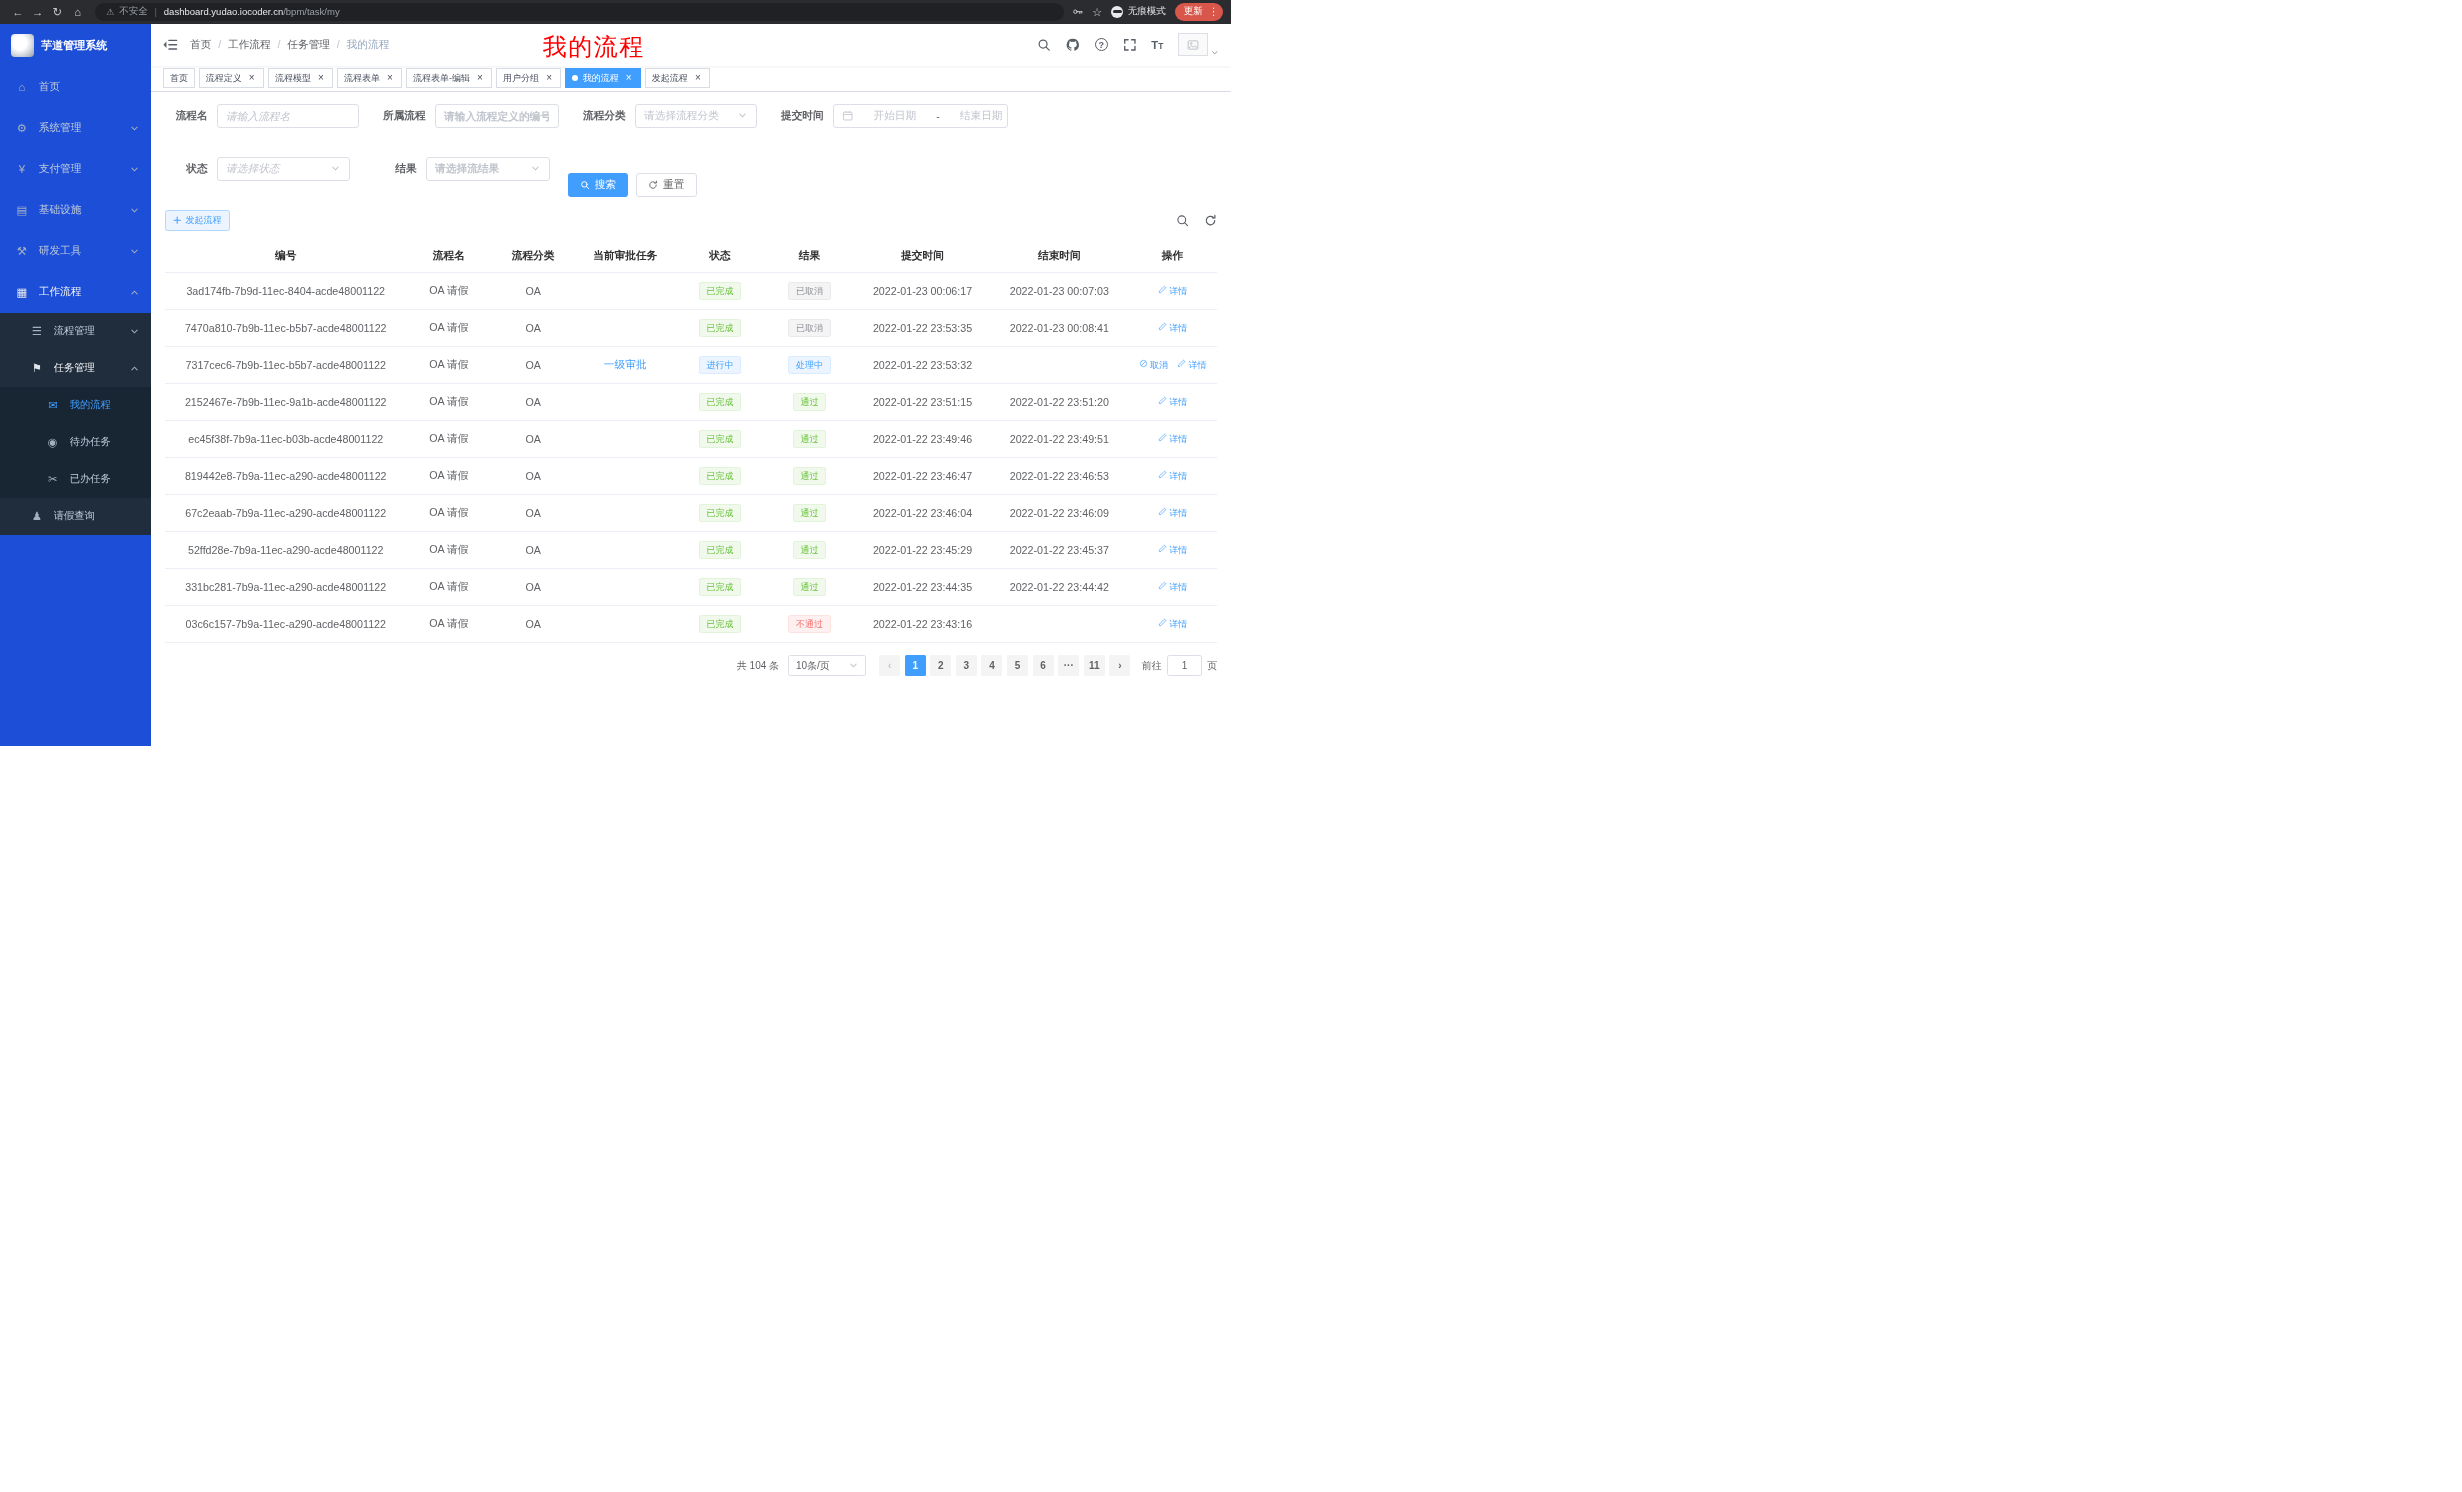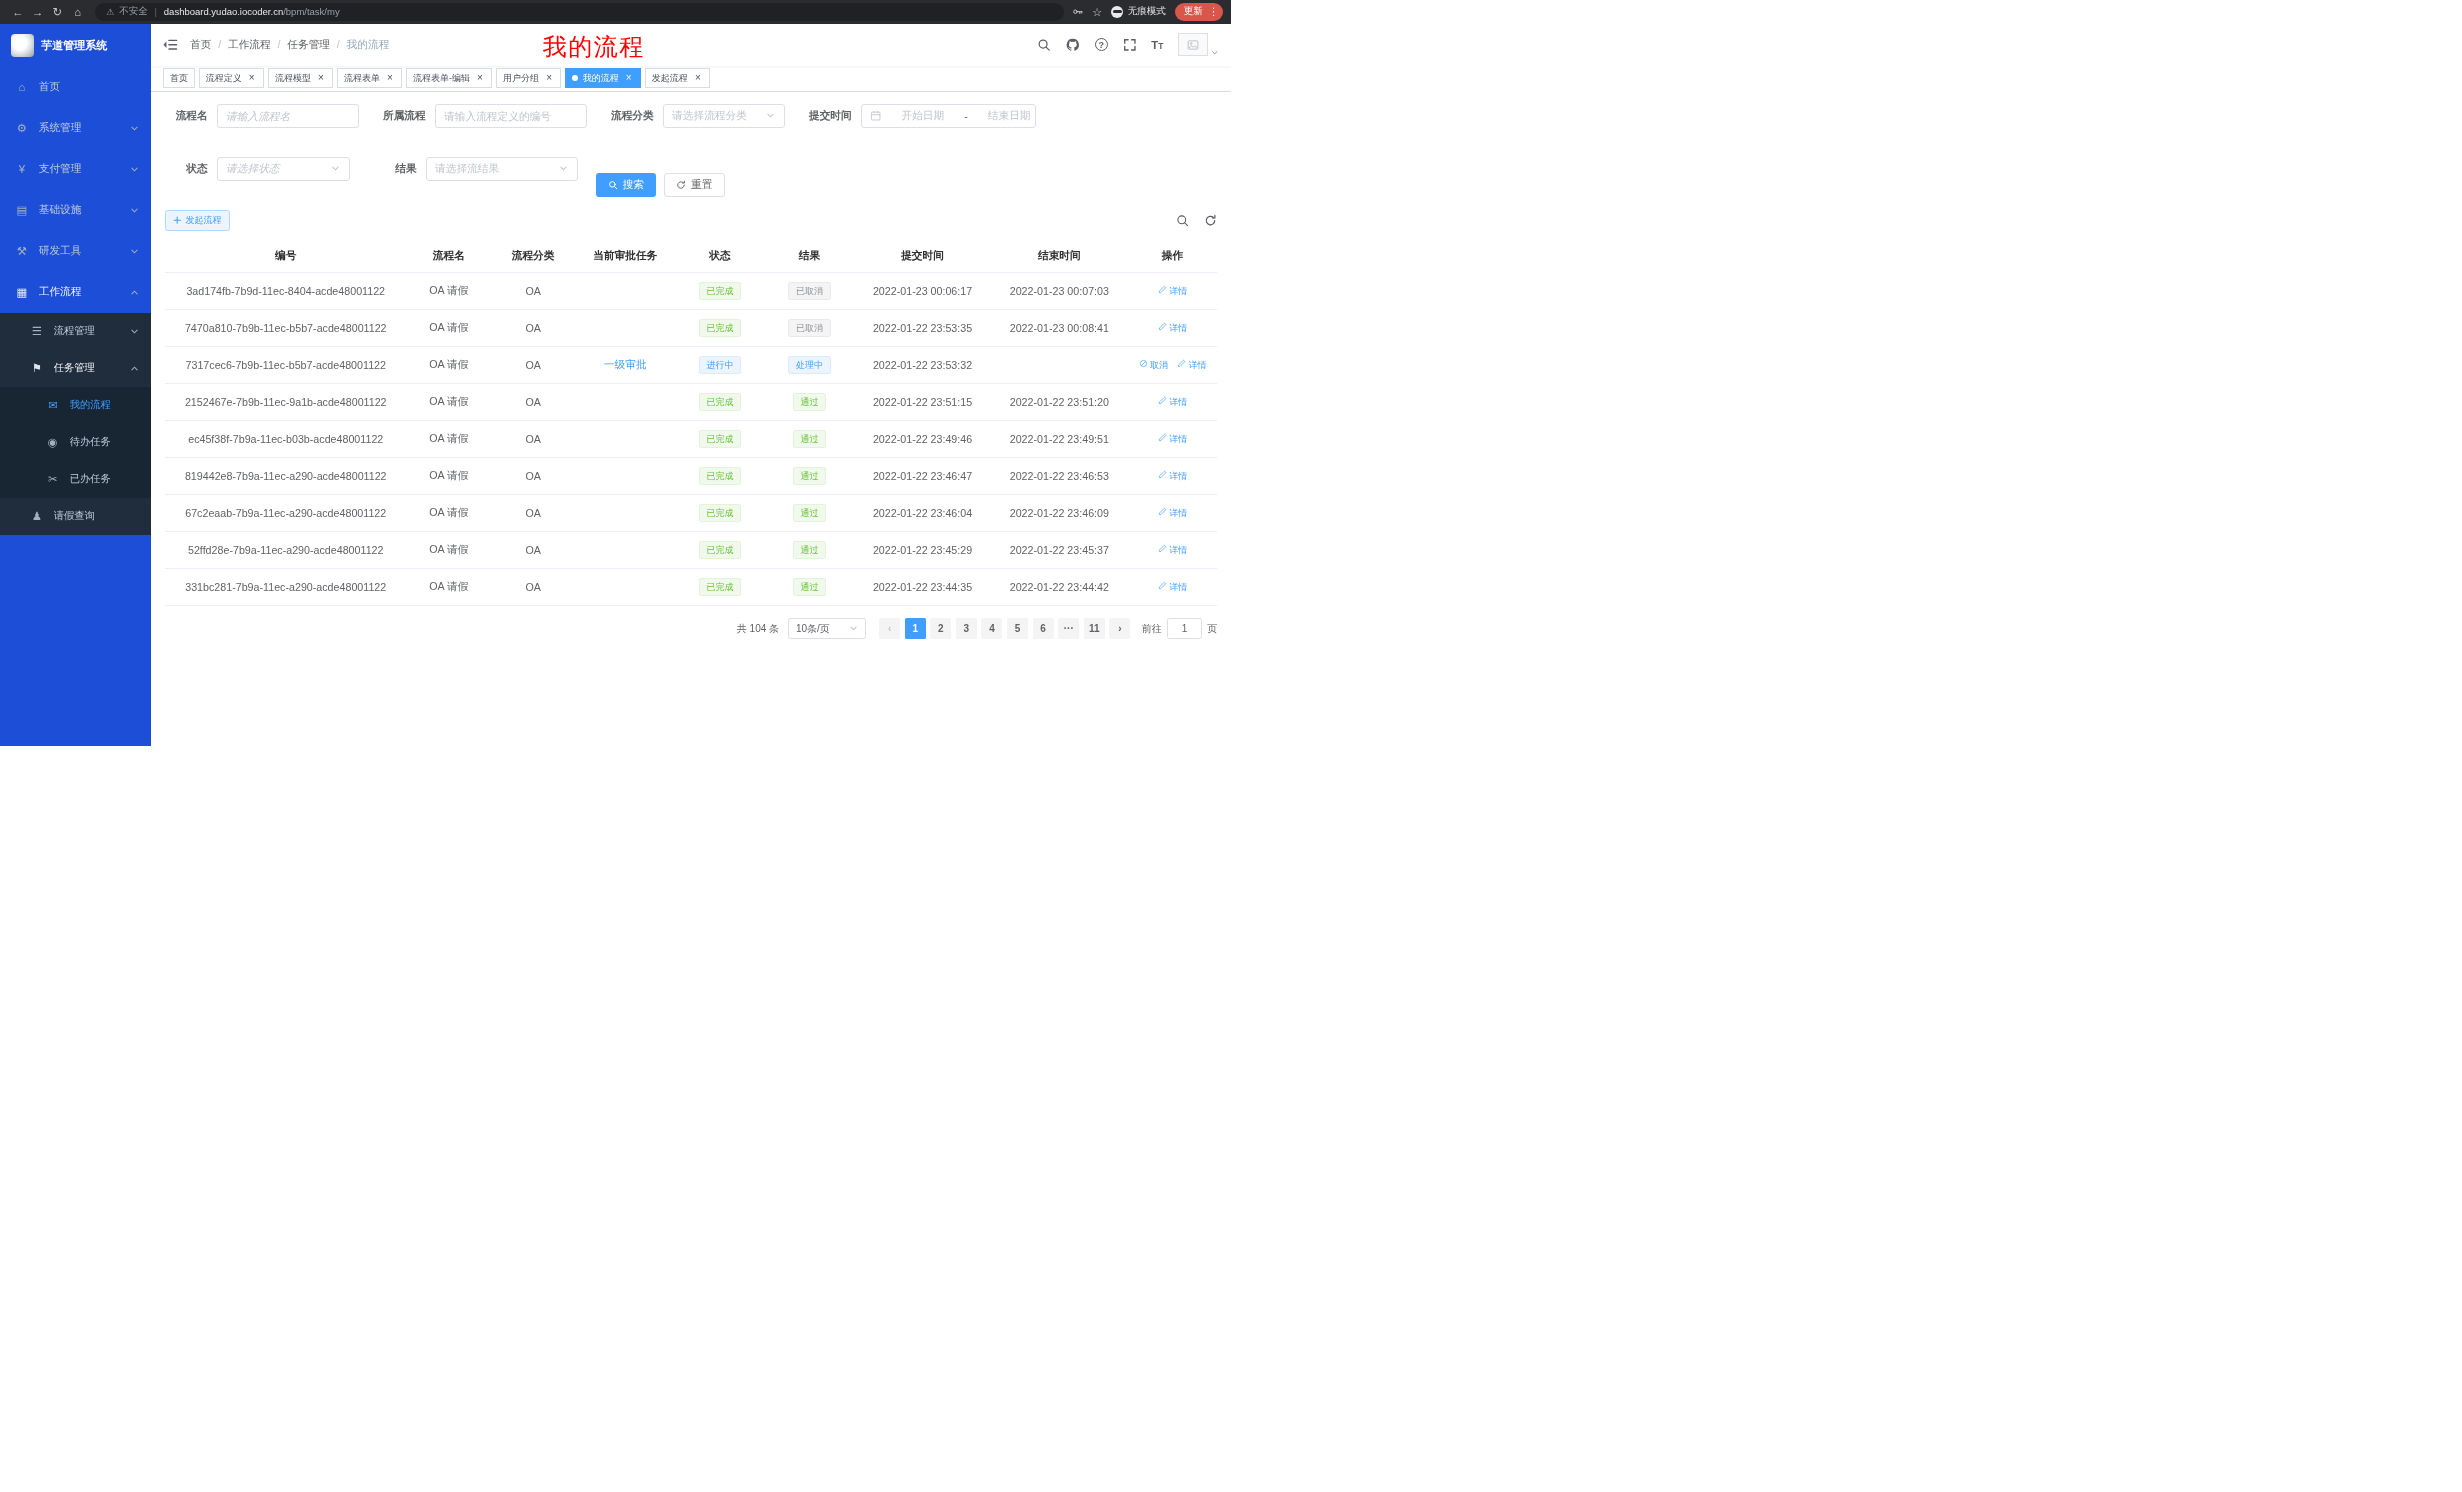--- a/index.html
+++ b/index.html
@@ -78,21 +78,21 @@
   .content{flex:1;padding:12px 13.7px 0;overflow:hidden;}
   .filter-row{display:flex;align-items:center;margin-bottom:13px;}
   .f-label{font-weight:700;color:#606266;margin-right:9px;white-space:nowrap;}
   .w56{width:43px;text-align:right;}
   .w64{width:49px;text-align:right;margin-left:18px;}
   .ctrl{height:24px;border:0.8px solid #dcdfe6;border-radius:3px;background:#fff;display:flex;align-items:center;padding:0 8.4px;font-size:10.7px;color:#606266;}
   input.ctrl{outline:none;}
   input.ctrl::placeholder{color:#c0c4cc;}
   .sel{justify-content:space-between;cursor:pointer;gap:6px;}
   .placeholder{color:#c0c4cc;white-space:nowrap;}
-  .w165{width:142px;font-style:italic;} .w200{width:152px;} .w160{width:122px;} .w230{width:175px;} .w175{width:133px;font-style:italic;}
+  .w165{width:142px;font-style:italic;} .w200{width:124px;font-weight:bold;} .w160{width:122px;} .w230{width:175px;} .w175{width:133px;font-style:italic;}
   .daterange{gap:20px;cursor:pointer;}
   .daterange .dr-part{flex:1;text-align:center;color:#c0c4cc;white-space:nowrap;}
   .dr-sep{color:#606266;}
   .cal-icon{color:#c0c4cc;flex-shrink:0;}
   .cal-icon svg{width:11.4px;height:11.4px;}
   .chev{color:#c0c4cc;flex-shrink:0;}
   .chev svg{width:9px;height:9px;}
 
   .btn{height:24px;border-radius:3px;display:inline-flex;align-items:center;justify-content:center;gap:4.6px;font-size:10.7px;padding:0 11.4px;cursor:pointer;border:0.8px solid transparent;white-space:nowrap;margin-top:32px;}
   .btn svg{width:10px;height:10px;}
@@ -626,20 +626,38 @@
               <td>2022-01-22 23:44:42</td>
               <td><a class="link-btn">
                   <span>
                     <svg viewBox="0 0 16 16">
                       <path d="M2.5 13.5v-2.6L10.9 2.5a.9.9 0 0 1 1.3 0l1.3 1.3a.9.9 0 0 1 0 1.3L5.1 13.5H2.5z" fill="none" stroke="currentColor" stroke-width="1.2"></path>
                     </svg>
                   </span>
                   <span>详情</span>
                 </a></td>
             </tr>
+            <tr>
+              <td>03c6c157-7b9a-11ec-a290-acde48001122</td>
+              <td>OA 请假</td>
+              <td>OA</td>
+              <td></td>
+              <td><span class="tag success">已完成</span></td>
+              <td><span class="tag danger">不通过</span></td>
+              <td>2022-01-22 23:43:16</td>
+              <td></td>
+              <td><a class="link-btn">
+                  <span>
+                    <svg viewBox="0 0 16 16">
+                      <path d="M2.5 13.5v-2.6L10.9 2.5a.9.9 0 0 1 1.3 0l1.3 1.3a.9.9 0 0 1 0 1.3L5.1 13.5H2.5z" fill="none" stroke="currentColor" stroke-width="1.2"></path>
+                    </svg>
+                  </span>
+                  <span>详情</span>
+                </a></td>
+            </tr>
           </tbody>
       </table>
 
       <div class="pagination">
         <span class="pg-total">共 104 条</span>
         <div class="pg-size">
           <span>10条/页</span>
           <span class="chev">
               <svg viewBox="0 0 12 12">
                 <path d="M2.5 4.2 6 7.7l3.5-3.5" fill="none" stroke="currentColor" stroke-width="1.4" stroke-linecap="round"></path>

